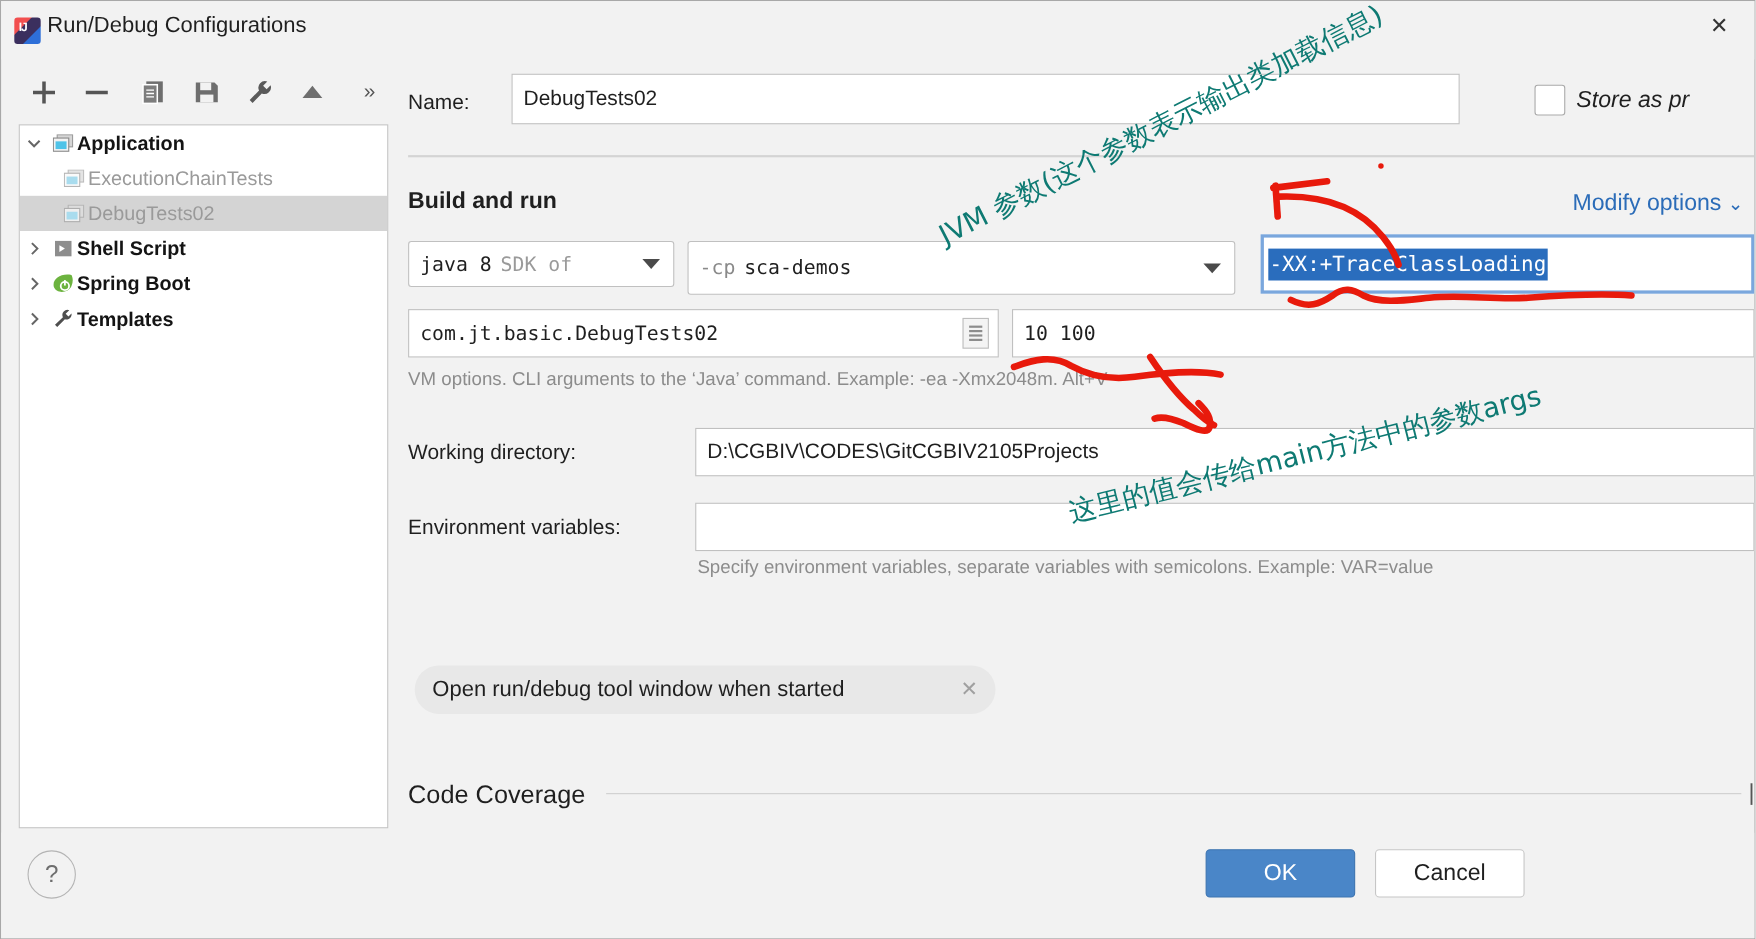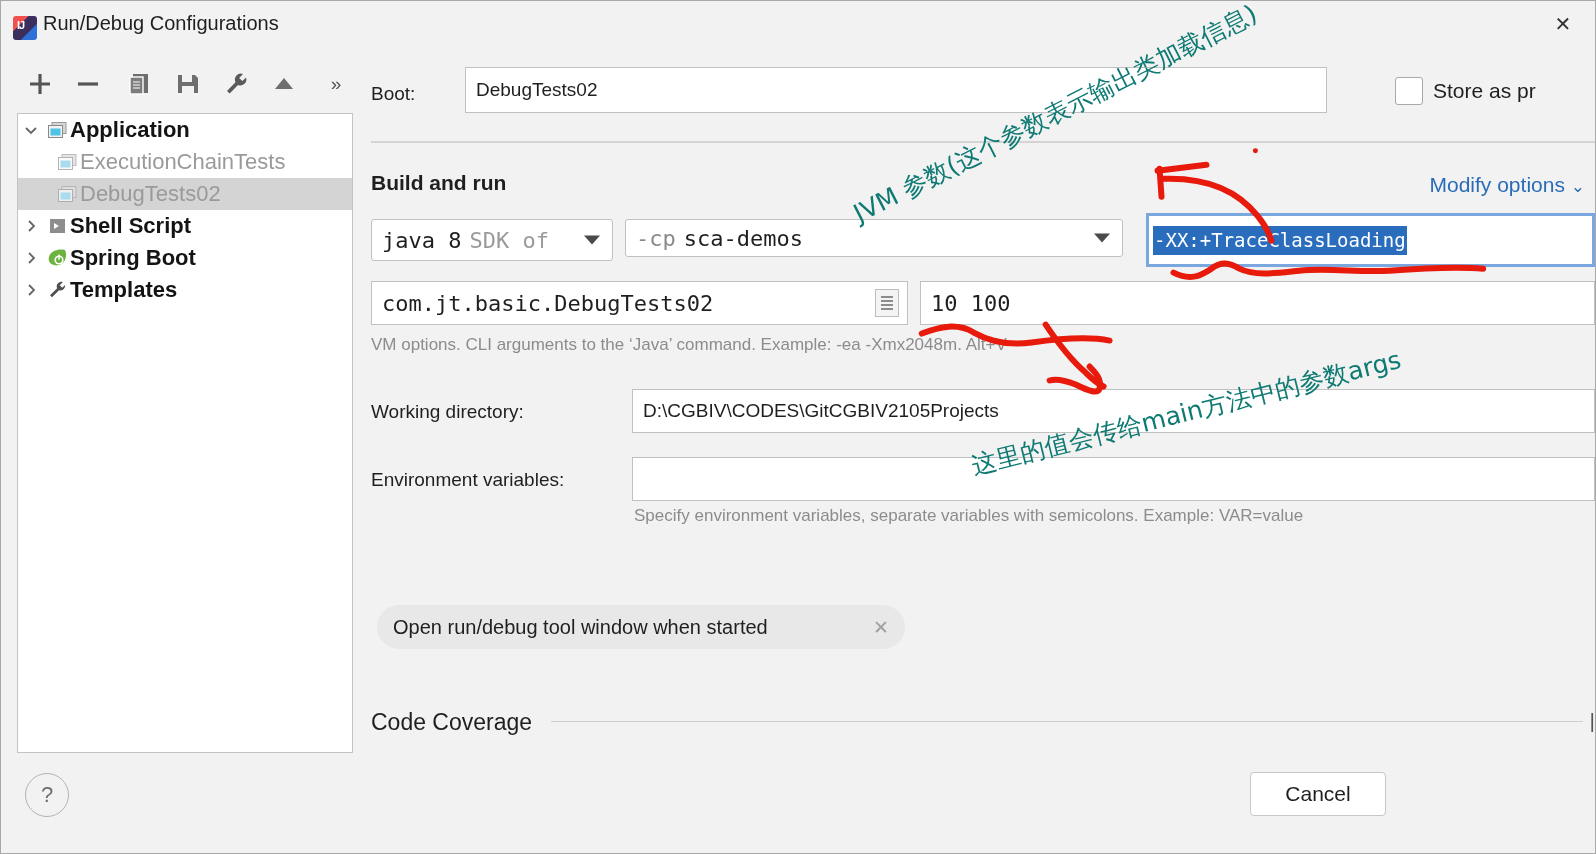--- a/index.html
+++ b/index.html
@@ -66,67 +66,67 @@
     position:relative;height:32px;display:flex;align-items:center;
     white-space:nowrap;cursor:pointer;
   }
   .tree-row.sel{background:#d4d4d4;}
   .twisty{
     width:26px;flex:0 0 26px;display:flex;align-items:center;justify-content:center;
     color:#5a5a5a;font-size:13px;
   }
   .twisty svg{display:block;}
   .node-icon{width:26px;flex:0 0 26px;display:flex;align-items:center;justify-content:center;}
-  .node-label{font-size:22px;}
+  .node-label{font-size:18px;}
   .node-label.bold{font-weight:bold;color:#141414;}
   .node-label.dim{color:#9a9a9a;}
   .indent{width:36px;flex:0 0 36px;}
   
   .form{
     position:absolute;left:368px;top:62px;right:0;bottom:96px;
   }
   .lbl{font-size:19px;color:#1f1f1f;white-space:nowrap;}
   .lbl-gray{font-size:17px;color:#8c8c8c;white-space:nowrap;}
   .inp{
     background:#ffffff;border:1px solid #c0c0c0;box-sizing:border-box;
     font-size:19px;color:#1f1f1f;
     display:flex;align-items:center;padding:0 10px;
     white-space:nowrap;overflow:hidden;
   }
-  .mono{font-family:"DejaVu Sans Mono","Liberation Mono",monospace;font-size:22px;}
+  .mono{font-family:"DejaVu Sans Mono","Liberation Mono",monospace;font-size:18px;}
   .combo{
     background:#ffffff;border:1px solid #c0c0c0;border-radius:3px;
     box-sizing:border-box;display:flex;align-items:center;
     padding:0 10px;font-size:18px;white-space:nowrap;overflow:hidden;
     position:relative;
   }
   .caret{
     position:absolute;right:12px;top:50%;transform:translateY(-50%);
     width:0;height:0;border-left:8px solid transparent;border-right:8px solid transparent;
     border-top:9px solid #4a4a4a;
   }
   
   #name-label{position:absolute;left:2px;top:20px;}
   #name-input{position:absolute;left:96px;top:4px;width:862px;height:46px;}
   #store-check{
     position:absolute;left:1026px;top:14px;width:26px;height:26px;
     border:1px solid #a9a9a9;background:#fff;border-radius:3px;cursor:pointer;
   }
-  #store-label{position:absolute;left:1064px;top:16px;font-size:21px;}
+  #store-label{position:absolute;left:1064px;top:16px;font-size:21px;font-style:italic;}
   .divider{
     position:absolute;left:2px;right:0;height:2px;background:#d4d4d4;
   }
   #div-1{top:78px;}
   #build-run{position:absolute;left:2px;top:108px;font-size:21px;font-weight:bold;}
   #modify-options{
     position:absolute;right:10px;top:110px;font-size:21px;color:#2b6cb8;cursor:pointer;
     white-space:nowrap;
   }
   #sdk-combo{position:absolute;left:2px;top:156px;width:242px;height:42px;}
-  #cp-combo{position:absolute;left:256px;top:156px;width:498px;height:38px;}
+  #cp-combo{position:absolute;left:256px;top:156px;width:498px;height:49px;}
   #class-input{position:absolute;left:2px;top:218px;width:537px;height:44px;}
   #class-editicon{
     position:absolute;right:8px;top:50%;transform:translateY(-50%);
     width:22px;height:26px;border:1px solid #bdbdbd;background:#f4f4f4;
     display:flex;flex-direction:column;justify-content:center;align-items:center;gap:2px;
     cursor:pointer;
   }
   #class-editicon i{display:block;width:12px;height:2px;background:#8d8d8d;}
   #args-input{position:absolute;left:551px;top:218px;right:0;height:44px;}
   #vm-wrap{
@@ -314,21 +314,21 @@
           <path d="M16 1 a4.6 4.6 0 0 0 -5.8 6.3 L3 14.2 l2 2 L12 9.2 A4.6 4.6 0 0 0 18 4 l-2.8 2.8 -2.5 -2.5 Z" fill="#4f4f4f"></path>
         </svg>
       </span>
       <span class="node-label bold">Templates</span>
     </div>
 
   </div>
 
   <div class="form">
 
-    <div class="lbl" id="name-label">Boot:</div>
+    <div class="lbl" id="name-label">Name:</div>
     <div class="inp" id="name-input">DebugTests02</div>
 
     <div id="store-check"></div>
     <div class="lbl" id="store-label">Store as pr</div>
 
     <div class="divider" id="div-1"></div>
 
     <div id="build-run">Build and run</div>
     <div id="modify-options">
       <span>Modify options</span>
@@ -380,20 +380,21 @@
     </div>
 
     <div id="cc-label">Code Coverage</div>
     <div id="cc-line"></div>
     <div id="cc-edge">|</div>
 
   </div>
 
   <div class="footer">
     <div id="help-btn">?</div>
+    <div class="btn" id="ok-btn">OK</div>
     <div class="btn" id="cancel-btn">Cancel</div>
   </div>
 
   <svg id="overlay" viewBox="0 0 1596 854" preserveAspectRatio="none">
     <g fill="none" stroke="#e81a0c" stroke-width="6" stroke-linecap="round" stroke-linejoin="round">
 
       <path d="M1158 170 L1207 164"></path>
       <path d="M1160 168 L1162 196"></path>
       <path d="M1163 178 C1215 176 1243 196 1258 215 C1266 225 1270 233 1272 240"></path>
 

